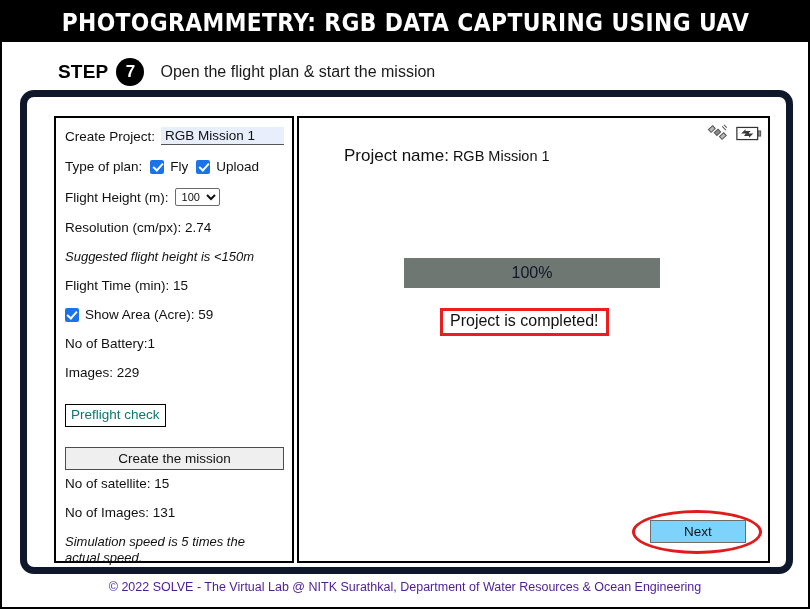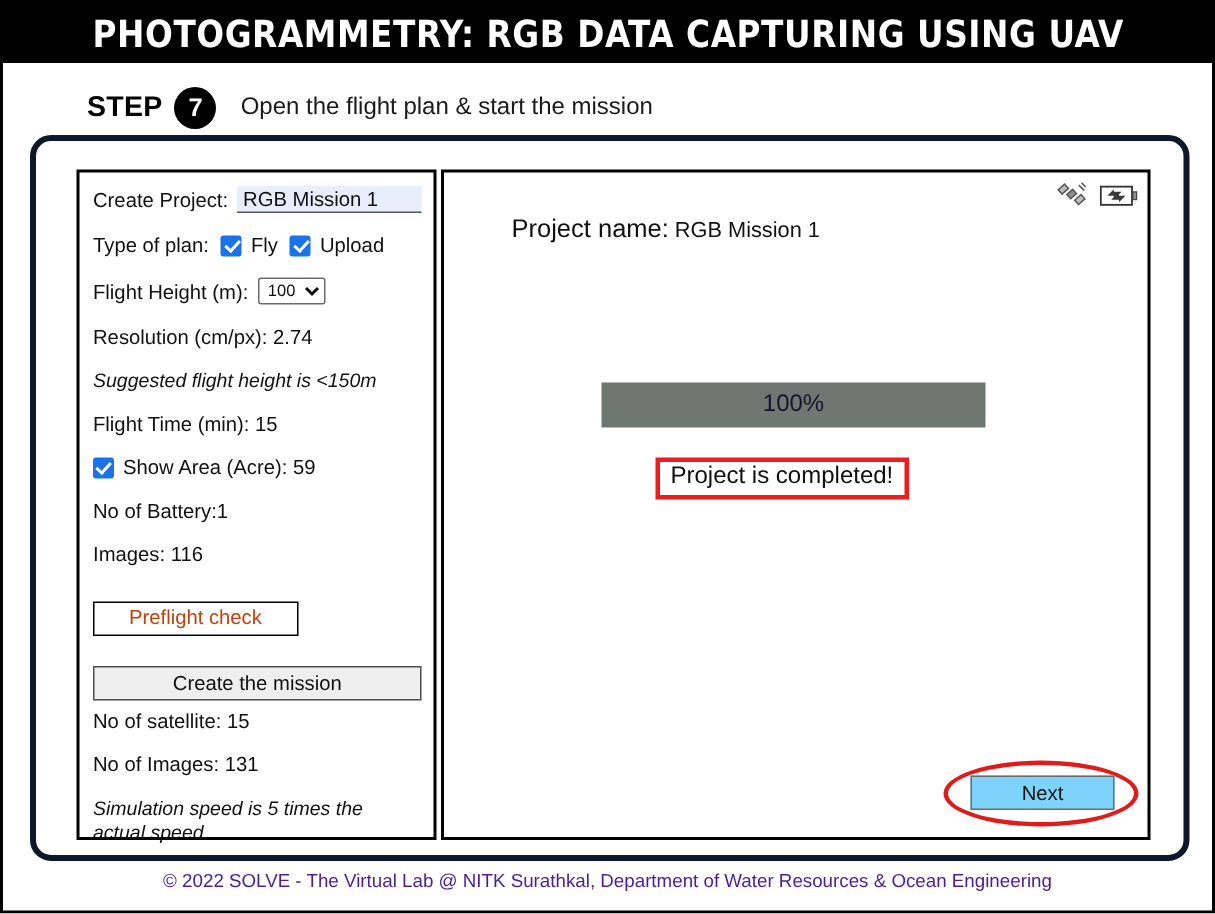--- a/index.html
+++ b/index.html
@@ -84,21 +84,21 @@
   }
 
   
   #app-frame {
     position: absolute;
     left: 18px;
     top: 88px;
     width: 773px;
     height: 484px;
     box-sizing: border-box;
-    border: 4px solid #0f172a;
+    border: 7px solid #0f172a;
     border-radius: 14px;
     background: #ffffff;
   }
 
   
   #left-panel {
     position: absolute;
     left: 27px;
     top: 19px;
     width: 240px;
@@ -170,24 +170,24 @@
     border: 1px solid #6b6b6b;
     background: #fff;
     color: #111;
     border-radius: 2px;
   }
 
   
   .preflight-btn {
     font-family: "Liberation Sans", sans-serif;
     font-size: 13.5px;
-    color: #c2410c;
+    color: #0f766e;
     background: #ffffff;
     border: 1px solid #000;
-    padding: 2px 23px;
+    padding: 2px 5px;
     border-radius: 0;
     cursor: pointer;
     line-height: 1.25;
   }
 
   
   .start-btn {
     display: block;
     width: 219px;
     margin: 0 0 6px 0;
@@ -371,21 +371,21 @@
 
       <div class="row">Flight Time (min): 15</div>
 
       <div class="row">
         <span class="cb"></span>
         <span class="cb-txt">Show Area (Acre): 59</span>
       </div>
 
       <div class="row">No of Battery:1</div>
 
-      <div class="row">Images: 116</div>
+      <div class="row">Images: 229</div>
 
       <div class="spacer-10"></div>
 
       <div class="row">
         <button class="preflight-btn">Preflight check</button>
       </div>
 
       <div class="spacer-6"></div>
 
       <button class="start-btn">Create the mission</button>

